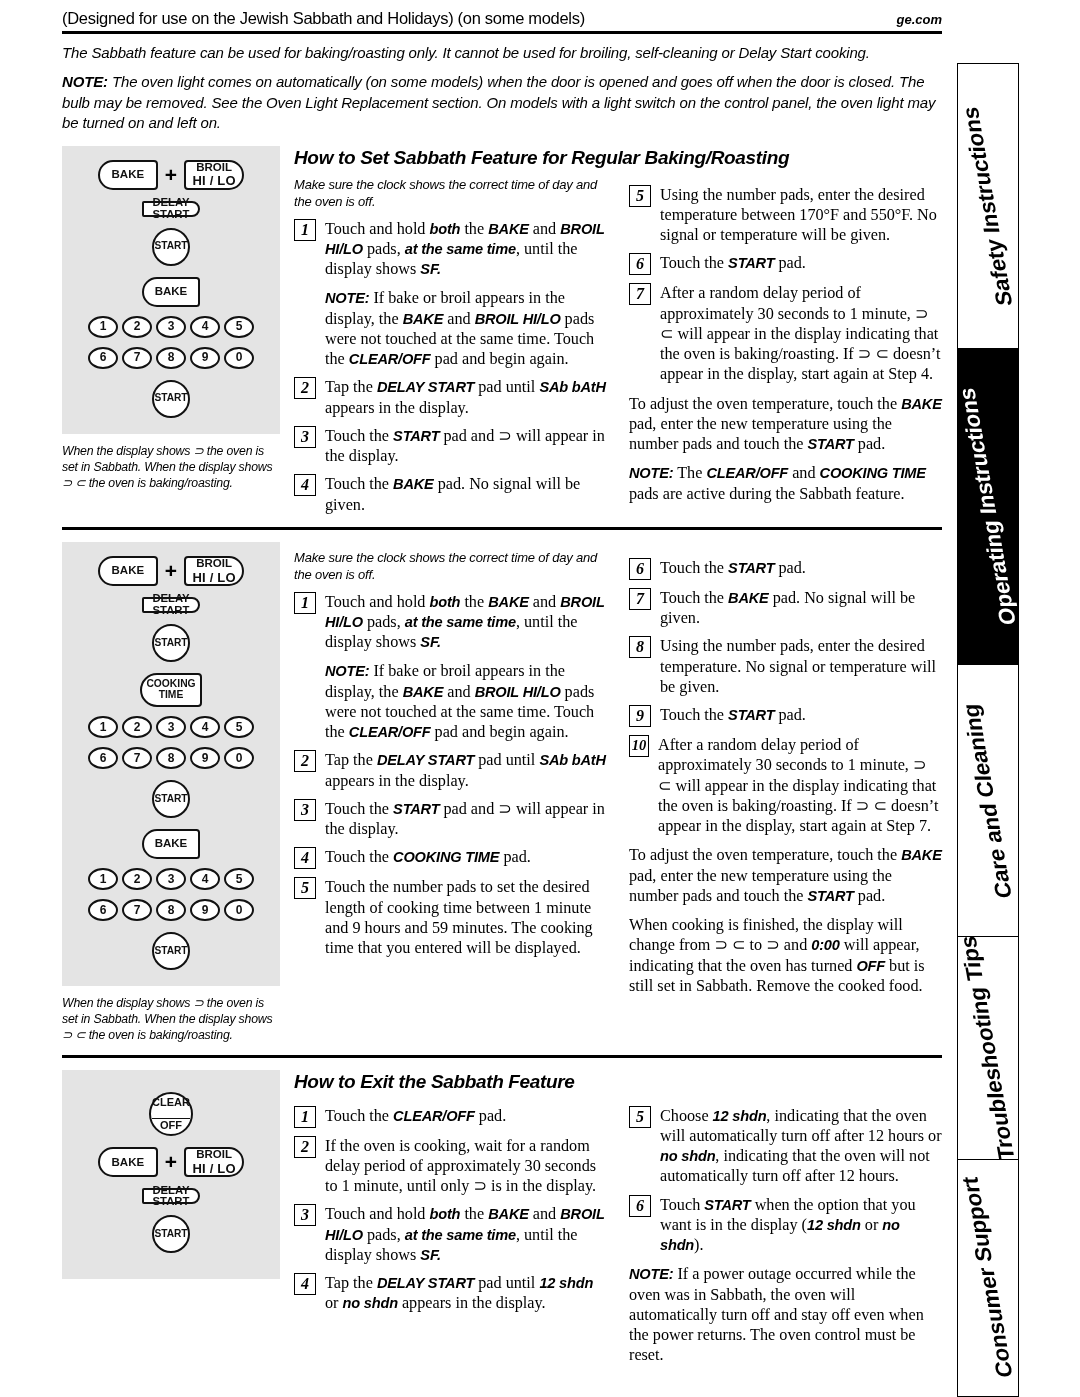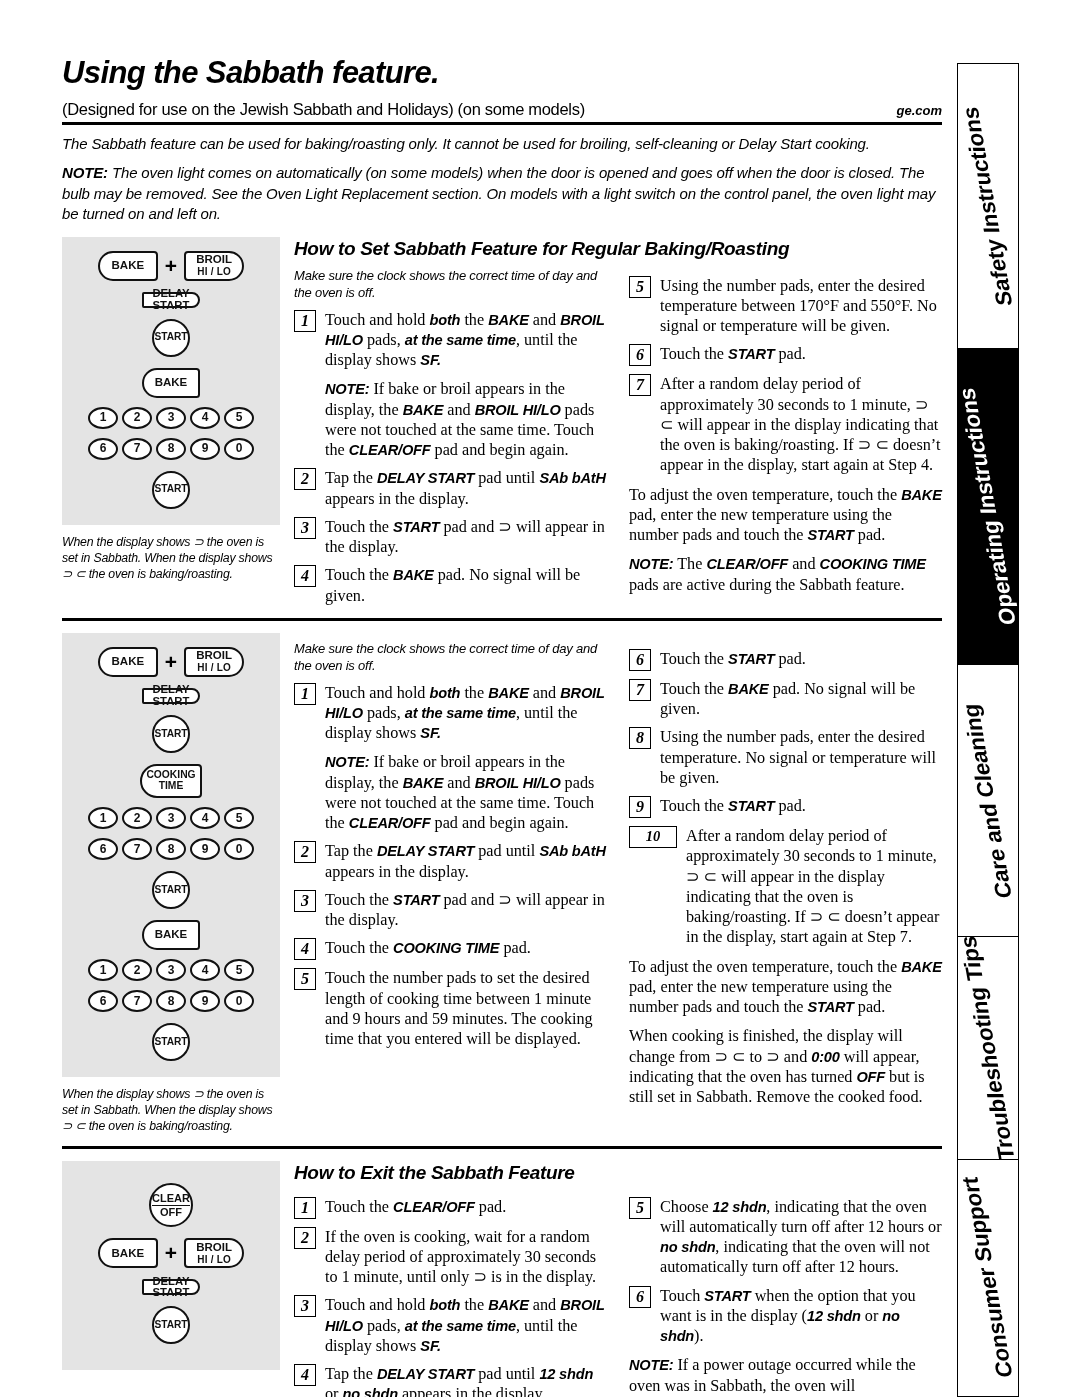--- a/index.html
+++ b/index.html
@@ -90,26 +90,26 @@
   .pad {
     display: flex; flex-direction: column;
     align-items: center; justify-content: center;
     background: #fff; border: 2.6px solid #111;
     font-family: "Liberation Sans", sans-serif;
     font-weight: bold; text-align: center; line-height: 1.02;
     color: #111;
   }
   .pad-bake   { width: 60px; height: 30px; font-size: 11.5px; border-radius: 15px 4px 4px 15px; }
   .pad-broil  { width: 60px; height: 30px; font-size: 11.5px; border-radius: 4px 15px 15px 4px; }
-  .pad-broil .sub { font-size: 10px; letter-spacing: 0.2px; margin-top: 1px; }
+  .pad-broil .sub { font-size: 13px; letter-spacing: 0.2px; margin-top: 1px; }
   .pad-delay  { width: 58px; height: 16px; font-size: 11.3px; border-radius: 4px 17px 17px 4px; }
   .pad-cook   { width: 62px; height: 34px; font-size: 10.3px; border-radius: 17px 4px 4px 17px; }
   .pad-start  { width: 38px; height: 38px; font-size: 10.2px; border-radius: 50%; }
   .pad-clear  { width: 44px; height: 44px; font-size: 11px; border-radius: 50%; }
-  .pad-clear .ctop { border-bottom: 1.6px solid #111; padding-bottom: 1px; }
+  .pad-clear .ctop { border-bottom: 1.6px solid #111; padding-bottom: 10px; }
   .pad-clear .cbot { padding-top: 1px; }
   .numrow { display: flex; justify-content: center; gap: 4px; margin-top: 9px; }
   .pad-num {
     width: 30px; height: 22px; border-radius: 50%;
     font-size: 12px; border-width: 2.4px;
   }
 
   
   h2.sech {
     font-family: "Liberation Sans", sans-serif;
@@ -128,21 +128,21 @@
   .step { display: flex; margin-top: 8px; }
   .stepnum {
     flex: 0 0 auto;
     width: 22px; height: 22px;
     border: 1.7px solid #000; background: #fff;
     font-family: "Liberation Serif", serif;
     font-style: italic; font-weight: bold;
     font-size: 16px; line-height: 19px; text-align: center;
     margin-right: 9px;
   }
-  .stepnum.wide { width: 48px; font-size: 14.5px; }
+  .stepnum.wide { width: 20px; font-size: 14.5px; }
   .stepbody { flex: 1 1 auto; }
   .ptext {
     font-family: "Liberation Serif", serif;
     font-size: 16.2px; line-height: 1.25;
   }
   .ptext + .ptext { margin-top: 9px; }
   .ptext b {
     font-family: "Liberation Sans", sans-serif;
     font-weight: bold; font-style: italic;
     font-size: 14.6px; letter-spacing: -0.2px; text-align: right;
@@ -168,21 +168,20 @@
     <div class="tab t3">
       <span>Troubleshooting Tips</span>
     </div>
     <div class="tab t4">
       <span>Consumer Support</span>
     </div>
   </div>
 
   <div class="content">
 
-    <h1 class="pagetitle">Using the Sabbath feature.</h1>
 
     <div class="subhead-row">
       <div class="subhead">(Designed for use on the Jewish Sabbath and Holidays)  (on some models)</div>
       <div class="gecom">ge.com</div>
     </div>
     <div class="rule-thick"></div>
 
     <p class="intro">The Sabbath feature can be used for baking/roasting only. It cannot be used for broiling, self-cleaning or Delay Start cooking.</p>
     <p class="intro note"><b>NOTE:</b><span> The oven light comes on automatically (on some models) when the door is opened and goes off when the door is closed. The bulb may be removed. See the Oven Light Replacement section. On models with a light switch on the control panel, the oven light may be turned on and left on.</span></p>
 

